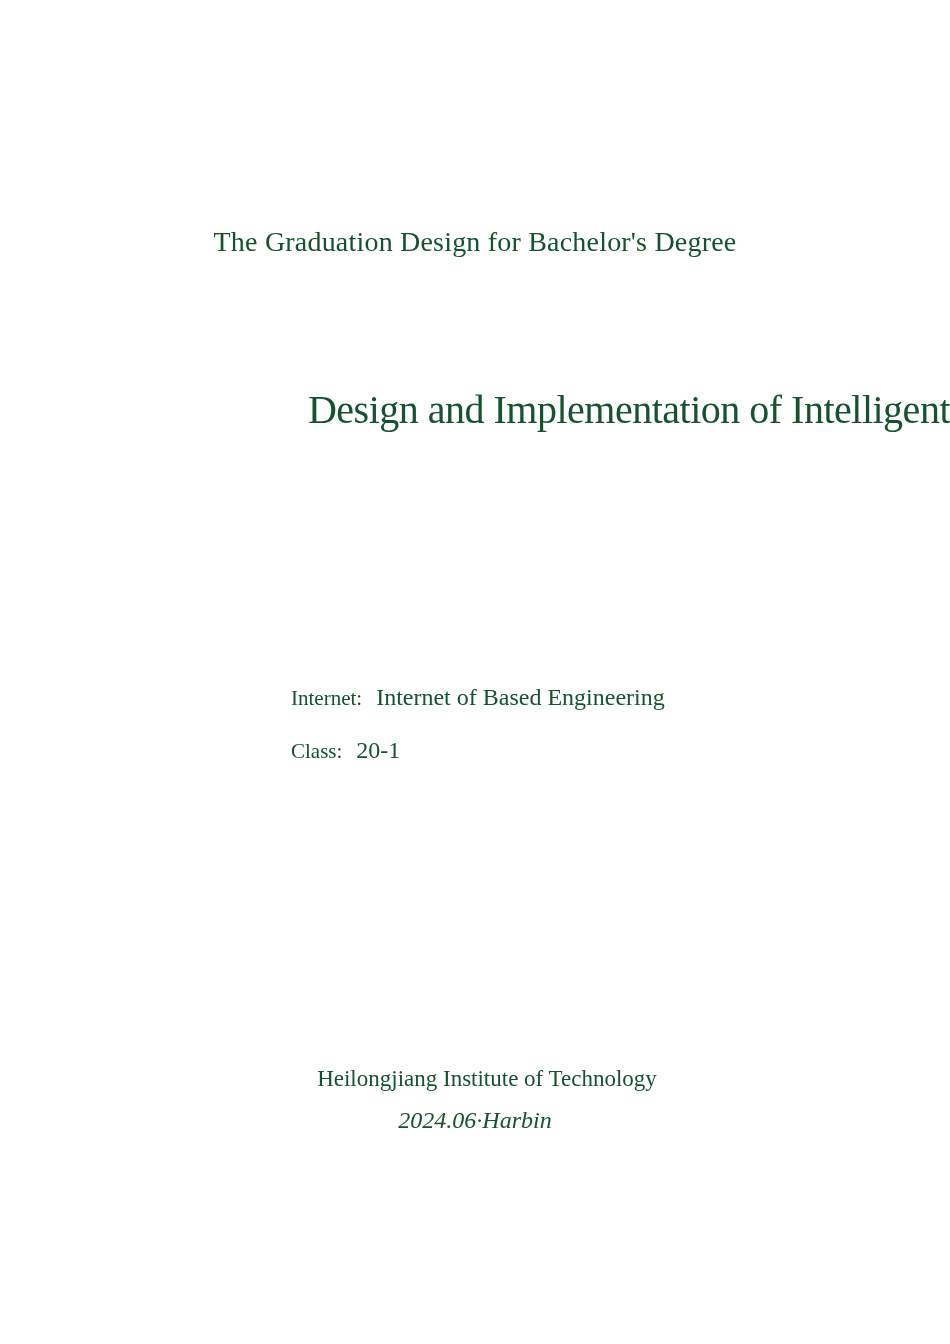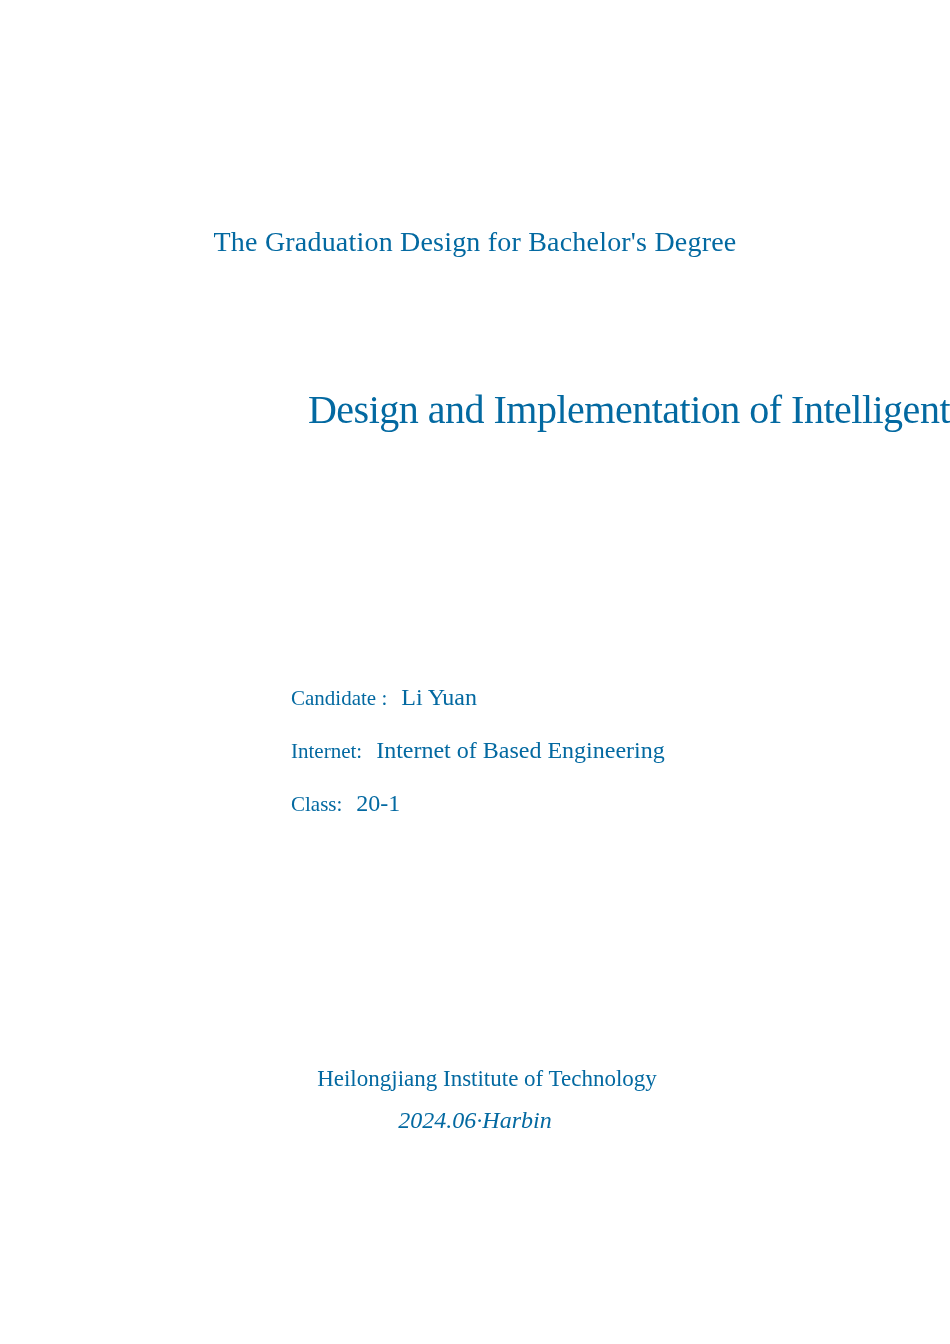--- a/index.html
+++ b/index.html
@@ -5,21 +5,21 @@
   html, body {
     margin: 0;
     padding: 0;
     background: #ffffff;
   }
   .page {
     position: relative;
     width: 950px;
     height: 1344px;
     background: #ffffff;
-    color: #0369a1;
+    color: #14532d;
     font-family: "Liberation Serif", "DejaVu Serif", serif;
     overflow: hidden;
   }
   .degree-line {
     position: absolute;
     top: 226px;
     left: 0;
     width: 100%;
     text-align: center;
     font-size: 28px;
@@ -85,24 +85,20 @@
 <div class="page">
 
   <div class="degree-line">The Graduation Design for Bachelor's Degree</div>
 
   <div class="main-title">
     <span class="title-line">Design and Implementation of Intelligent</span>
   </div>
 
   <div class="info-block">
     <div class="info-row">
-      <span class="info-label">Candidate :</span>
-      <span class="info-value">Li Yuan</span>
-    </div>
-    <div class="info-row">
       <span class="info-label">Internet:</span>
       <span class="info-value">Internet of Based Engineering</span>
     </div>
     <div class="info-row">
       <span class="info-label">Class:</span>
       <span class="info-value">20-1</span>
     </div>
   </div>
 
   <div class="footer-block">

